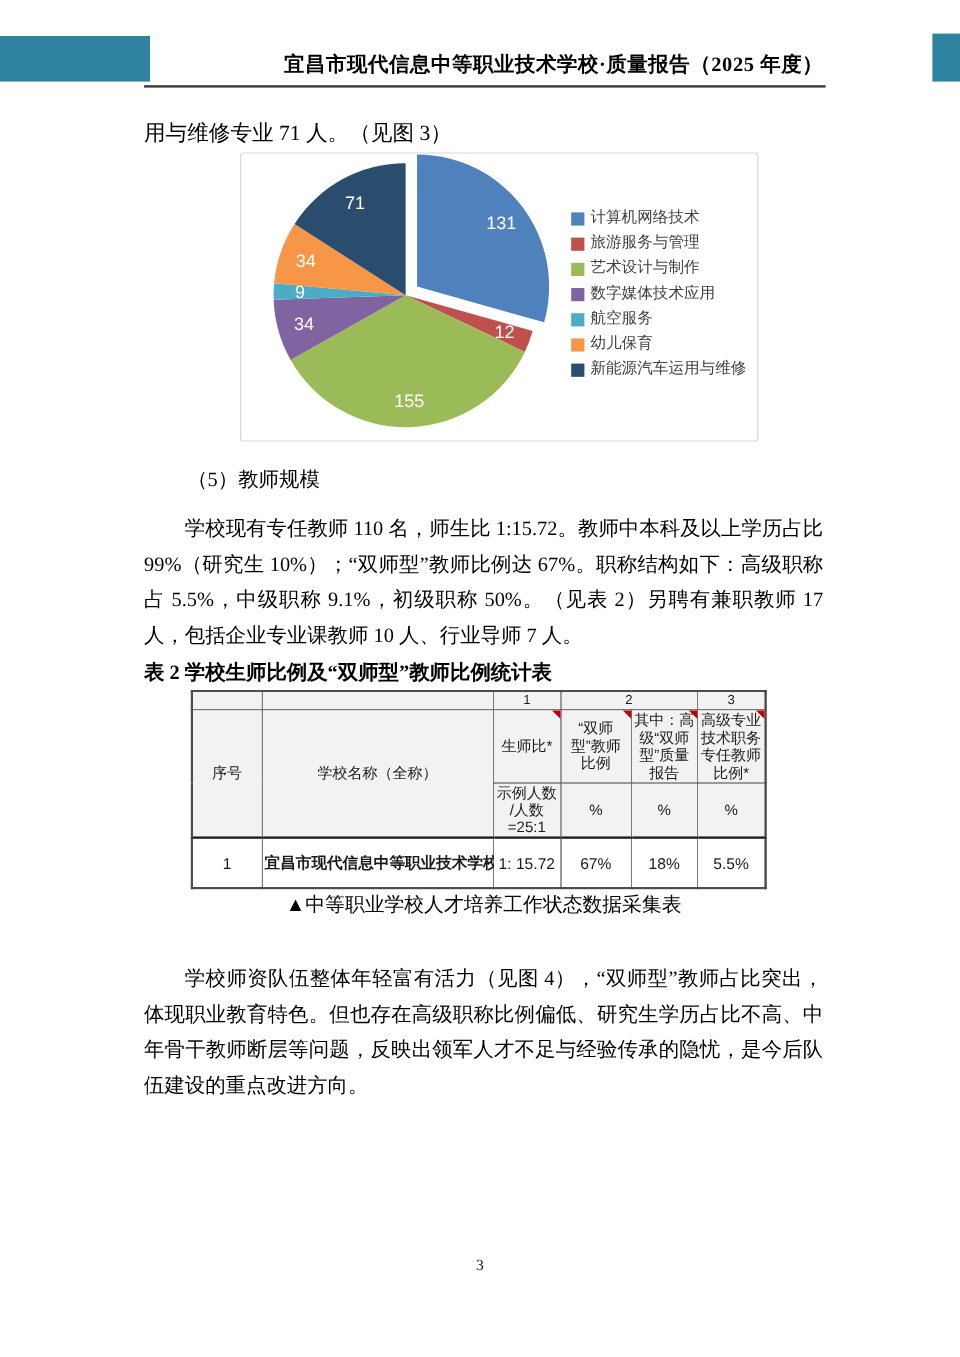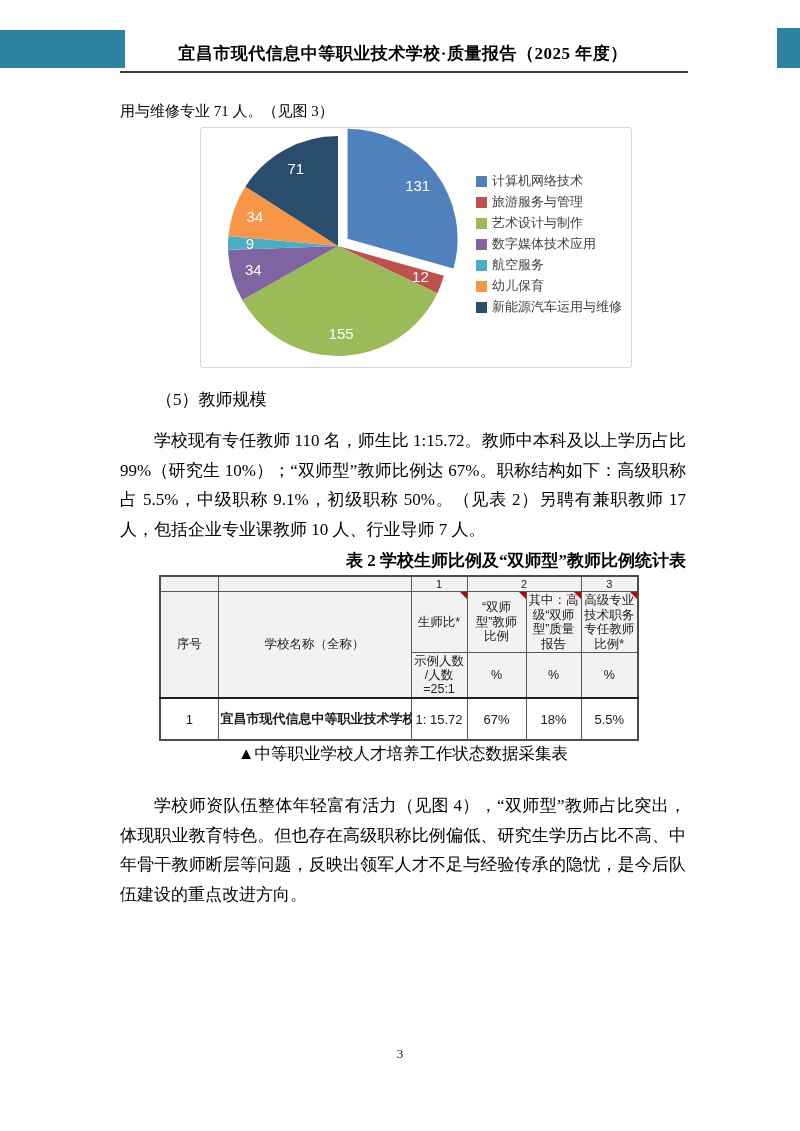--- a/index.html
+++ b/index.html
@@ -7,53 +7,53 @@
   .page {
     position:relative; width:800px; height:1131px; margin:0 auto;
     background:#ffffff; overflow:hidden;
     font-family:"Liberation Serif", serif; color:#000;
   }
   .deco-bar { position:absolute; background:#2E84A0; }
   .deco-left  { left:0;  top:30px; width:125px; height:38px; }
   .deco-right { right:0; top:28px; width:23px;  height:40px; }
   .header-title {
     position:absolute; left:120px; top:42px; width:566px;
-    text-align:center; font-weight:bold; font-size:17px; letter-spacing:0.5px;
+    text-align:right; font-weight:bold; font-size:17px; letter-spacing:0.5px;
   }
   .header-rule {
     position:absolute; left:120px; top:71px; width:568px; height:0;
     border-top:2px solid #3A3A3A;
   }
   .content { position:absolute; left:120px; top:99px; width:566px; }
-  .intro { font-size:15px; line-height:24px; }
+  .intro { font-size:18px; line-height:24px; }
 
   
   .chart-box {
     margin:4px 0 0 80px; width:432px; height:241px;
     border:1px solid #D7D7D7; border-radius:3px; position:relative; background:#fff;
   }
   .chart-box svg { display:block; }
   .pie-label { font-family:"Liberation Sans", sans-serif; fill:#ffffff; font-size:15px; }
   .legend {
     position:absolute; right:3px; top:46px; width:152px;
     font-family:"Liberation Sans", sans-serif; font-size:13px; color:#3F3F3F;
   }
-  .legend-item { display:flex; align-items:center; margin-bottom:7px; line-height:14px; }
+  .legend-item { display:flex; align-items:flex-end; margin-bottom:7px; line-height:14px; }
   .legend-swatch { width:11px; height:11px; margin-right:5px; flex:0 0 11px; display:inline-block; }
 
   .fig-caption { margin-top:9px; text-align:center; font-weight:bold; font-size:17px; }
 
   .section-heading { margin-top:20px; padding-left:36px; font-size:17px; line-height:24px; }
   .body-para {
     margin-top:14px; font-size:17px; line-height:29.5px;
     text-align:justify; text-indent:2em;
   }
-  .body-para.second { margin-top:26px; }
-
-  .table-title { margin-top:5px; text-align:right; font-weight:bold; font-size:17px; }
+  .body-para.second { margin-top:36px; }
+
+  .table-title { margin-top:5px; text-align:left; font-weight:bold; font-size:17px; }
 
   
   .tbl-wrap { margin:3px 0 0 39px; }
   table.stat {
     border-collapse:collapse; table-layout:fixed; width:478px;
     font-family:"Liberation Sans", sans-serif; color:#1a1a1a;
     border:2px solid #4d4d4d;
   }
   table.stat td {
     border:1px solid #595959; text-align:center; vertical-align:middle;

